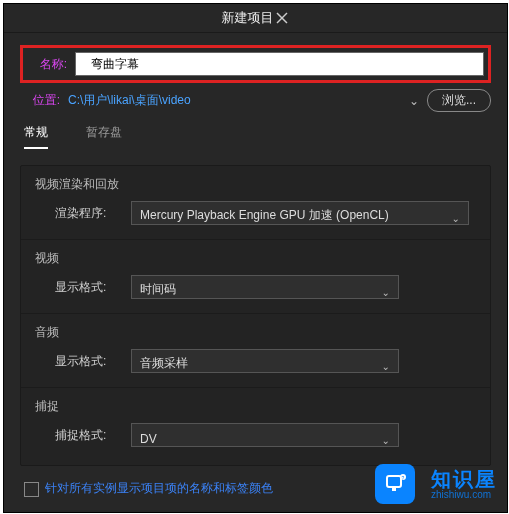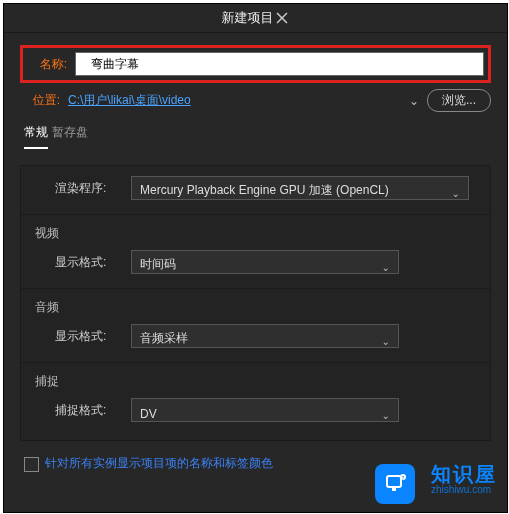--- a/index.html
+++ b/index.html
@@ -3,41 +3,41 @@
 <meta charset="utf-8">
 <style>
 html,body{margin:0;padding:0;width:509px;height:514px;background:#fff;font-family:"Microsoft YaHei",Arial,sans-serif;font-size:12px;color:#ccc;overflow:hidden}
 .dialog{position:absolute;left:3px;top:3px;width:503px;height:508px;background:#272727;border:1px solid #000}
 .titlebar{height:28px;background:#272727;display:flex;align-items:center;justify-content:center;padding:0 8px;border-bottom:1px solid #1a1a1a}
 .titlebar .t{color:#eee;font-size:13px}
 .close{width:16px;height:16px;display:flex;align-items:center;justify-content:center;cursor:pointer}
 .close svg{stroke:#ccc;stroke-width:1.5}
 .body{padding:12px 16px 8px 16px}
 .row{display:flex;align-items:center;margin-bottom:10px}
-.row .lbl{width:40px;text-align:right;margin-right:8px;color:#f97316}
+.row .lbl{width:40px;text-align:right;margin-right:8px;color:#d946ef}
 .name-input{flex:1;height:22px;background:#fff;border:1px solid #666;color:#000;padding:0 15px;font-size:12px}
 .name-row{border:3px solid #d22;padding:4px 4px;margin-bottom:6px}
-.loc-val{flex:1;color:#4aa3ff;text-decoration:underline;cursor:pointer}
+.loc-val{flex:1;color:#4aa3ff;cursor:pointer}
 .chev{color:#bbb;margin:0 8px;cursor:pointer}
 .browse{border:1px solid #888;border-radius:11px;padding:2px 14px;color:#ddd;cursor:pointer;font-size:12px;background:transparent}
-.tabs{display:flex;gap:4px;margin:12px 0 16px 4px}
+.tabs{display:flex;gap:38px;margin:12px 0 16px 4px}
 .tab{color:#999;padding-bottom:6px;cursor:pointer}
 .tab.active{color:#fff;border-bottom:2px solid #fff}
 .panel{border:1px solid #1a1a1a;border-radius:2px;padding:10px 14px 14px 14px;background:#232323}
 .sect{margin-bottom:14px}
 .sect-title{color:#bbb;margin-bottom:8px}
 .frow{display:flex;align-items:center;margin-left:20px}
 .frow .flbl{width:68px;text-align:left;margin-right:8px;color:#ccc}
 .select{flex:1;max-width:320px;height:22px;background:#2f2f2f;border:1px solid #555;color:#ddd;display:flex;align-items:flex-end;justify-content:space-between;padding:0 8px;cursor:pointer}
 .select.small{max-width:250px}
 .select .arr{color:#bbb;font-size:10px}
 .hr{border:none;border-top:1px solid #1b1b1b;margin:10px -14px}
 .chk-row{display:flex;align-items:flex-end;margin-top:14px;margin-left:4px;color:#3b82f6}
 .chk{width:13px;height:13px;border:1px solid #888;margin-right:6px;background:#2a2a2a;cursor:pointer}
-.wm{position:absolute;right:10px;bottom:8px;display:flex;gap:16px}
+.wm{position:absolute;right:10px;bottom:8px;display:flex;align-items:center;gap:16px}
 .wm-icon{width:40px;height:40px;background:#0a84ff;border-radius:8px;display:flex;align-items:center;justify-content:center}
 .wm-icon svg{fill:#fff}
 .wm-txt .big{color:#0a84ff;font-size:20px;font-weight:bold;letter-spacing:2px;line-height:1}
 .wm-txt .small{color:#0a84ff;font-size:10px;opacity:.8}
 </style>
 </head>
 <body>
 
 <div class="dialog">
 
@@ -68,20 +68,21 @@
     </div>
 
     <div class="tabs">
       <span class="tab active">常规</span>
       <span class="tab">暂存盘</span>
     </div>
 
     <div class="panel">
 
       <div class="sect">
+        <div class="sect-title">视频渲染和回放</div>
         <div class="frow">
           <span class="flbl">渲染程序:</span>
           <div class="select">
             <span>Mercury Playback Engine GPU 加速 (OpenCL)</span>
             <span class="arr">⌄</span>
           </div>
         </div>
       </div>
 
       <hr class="hr">

